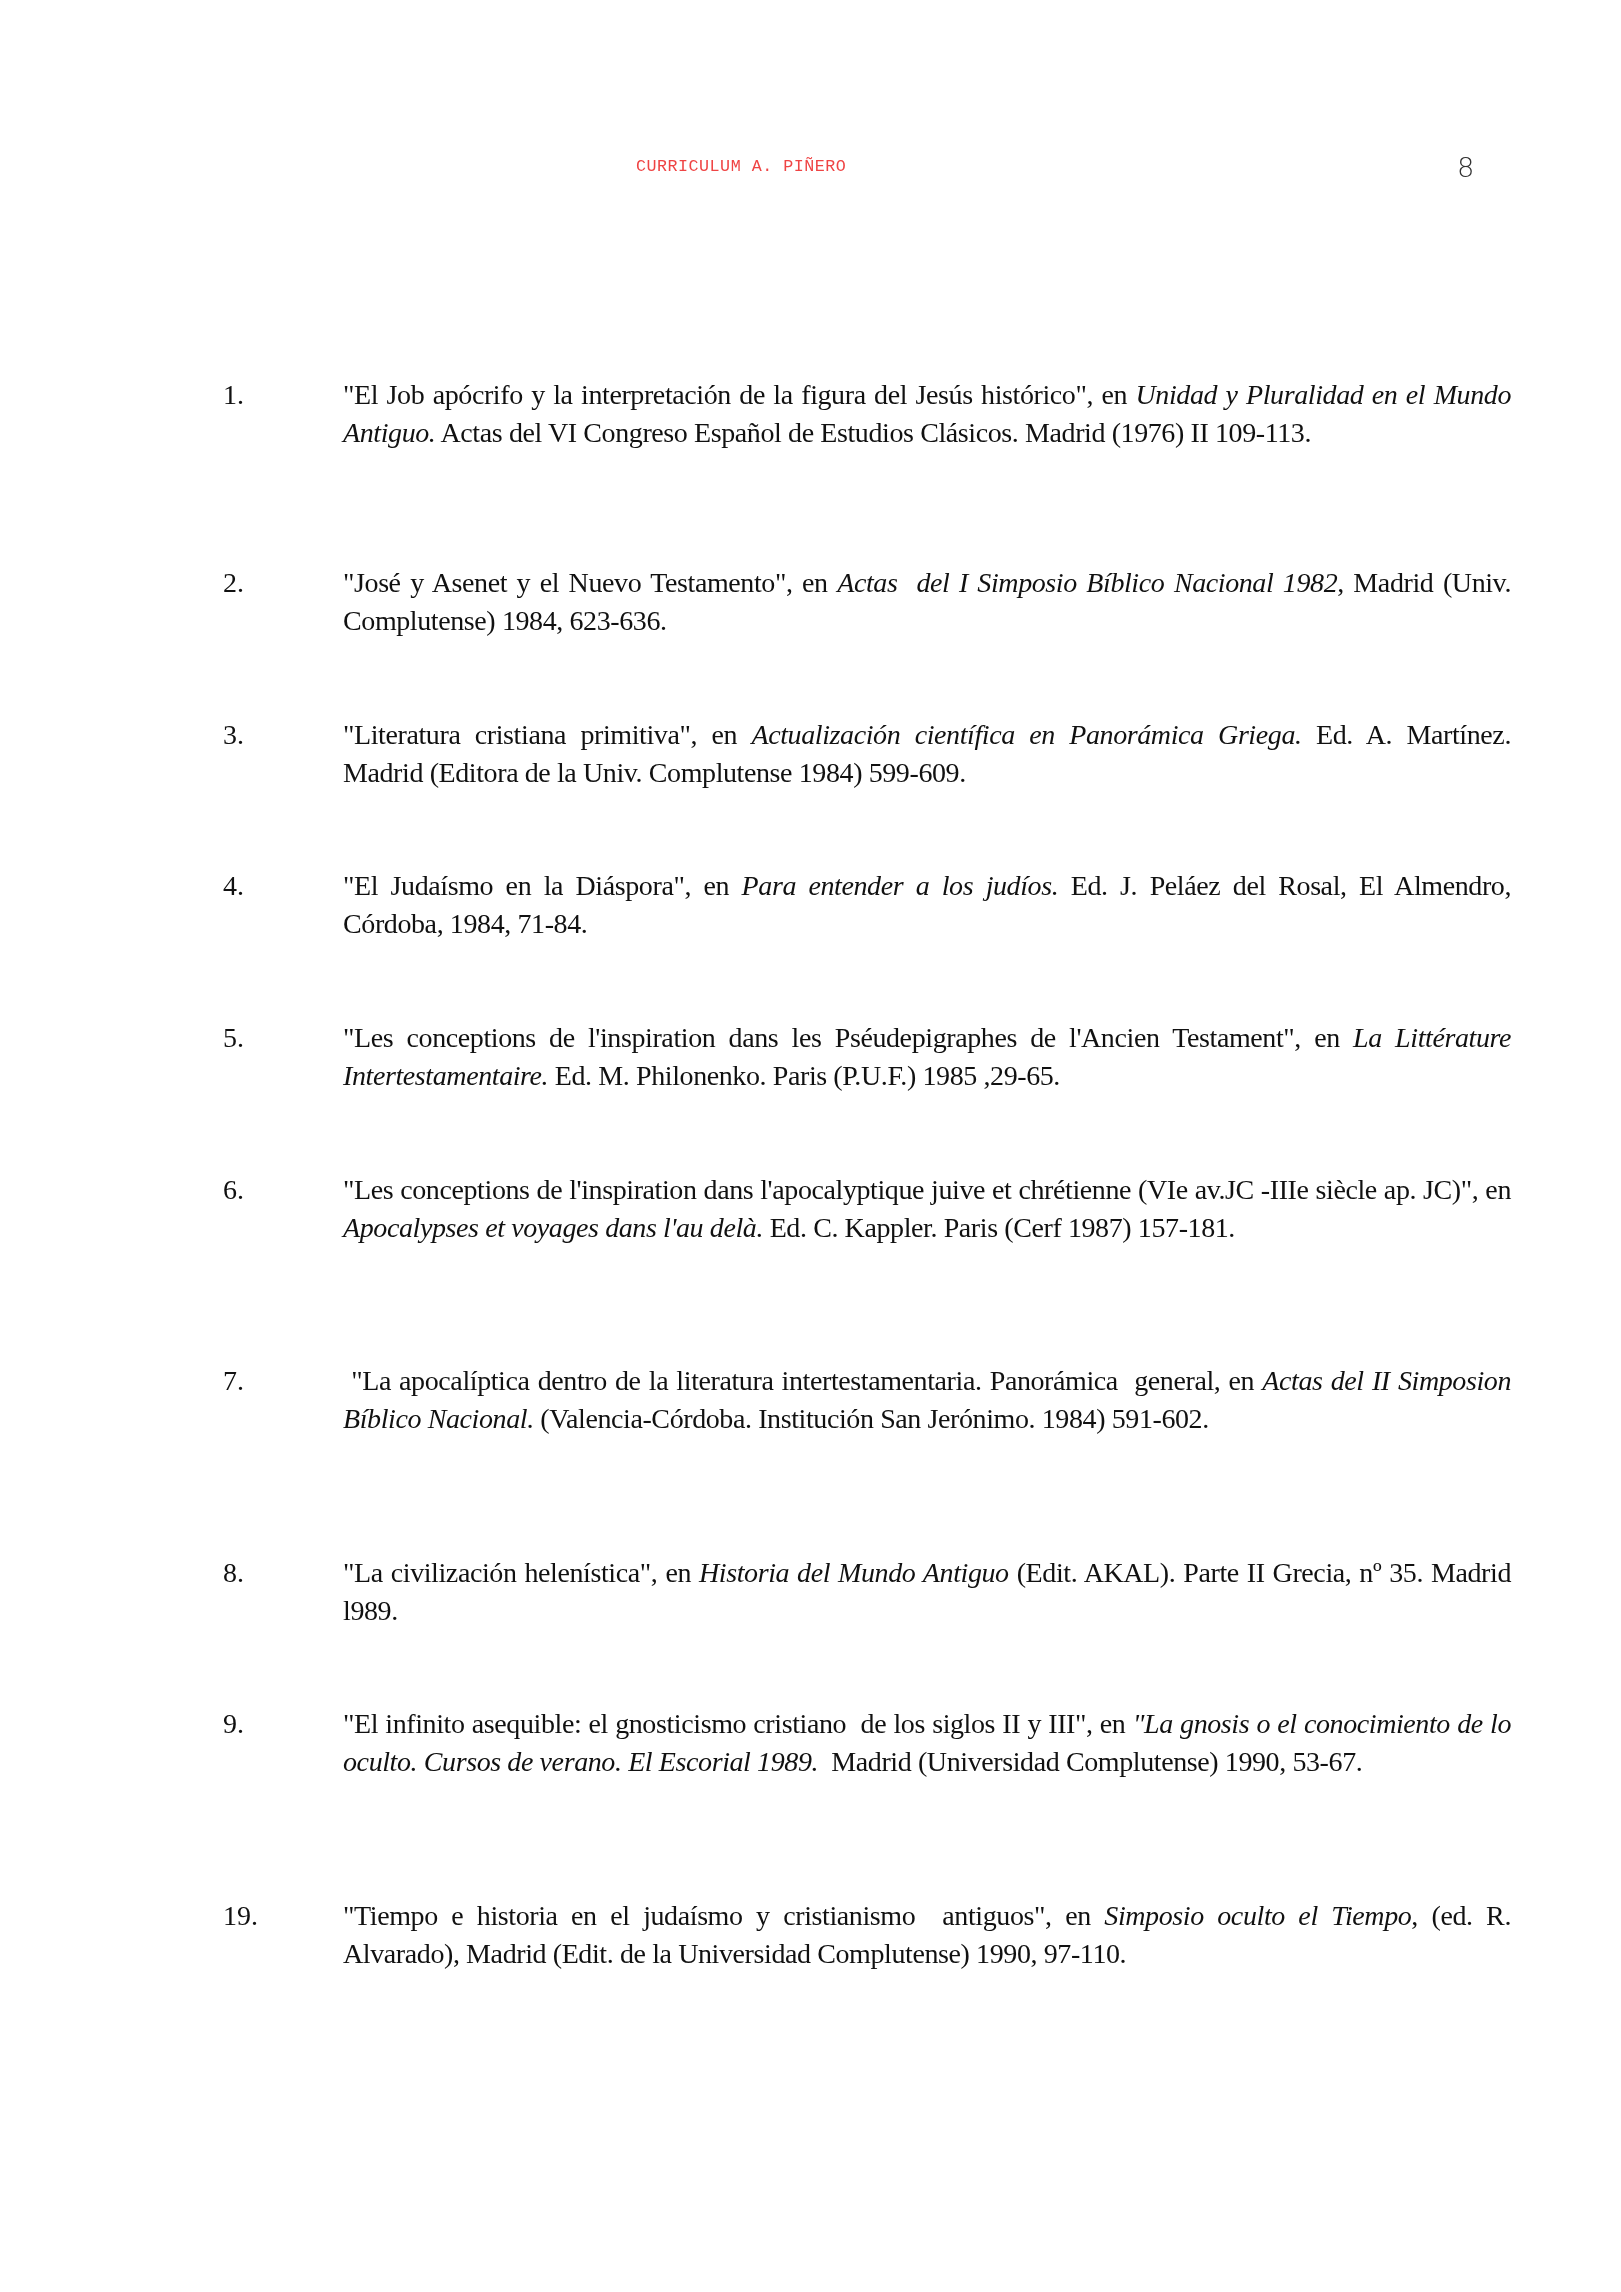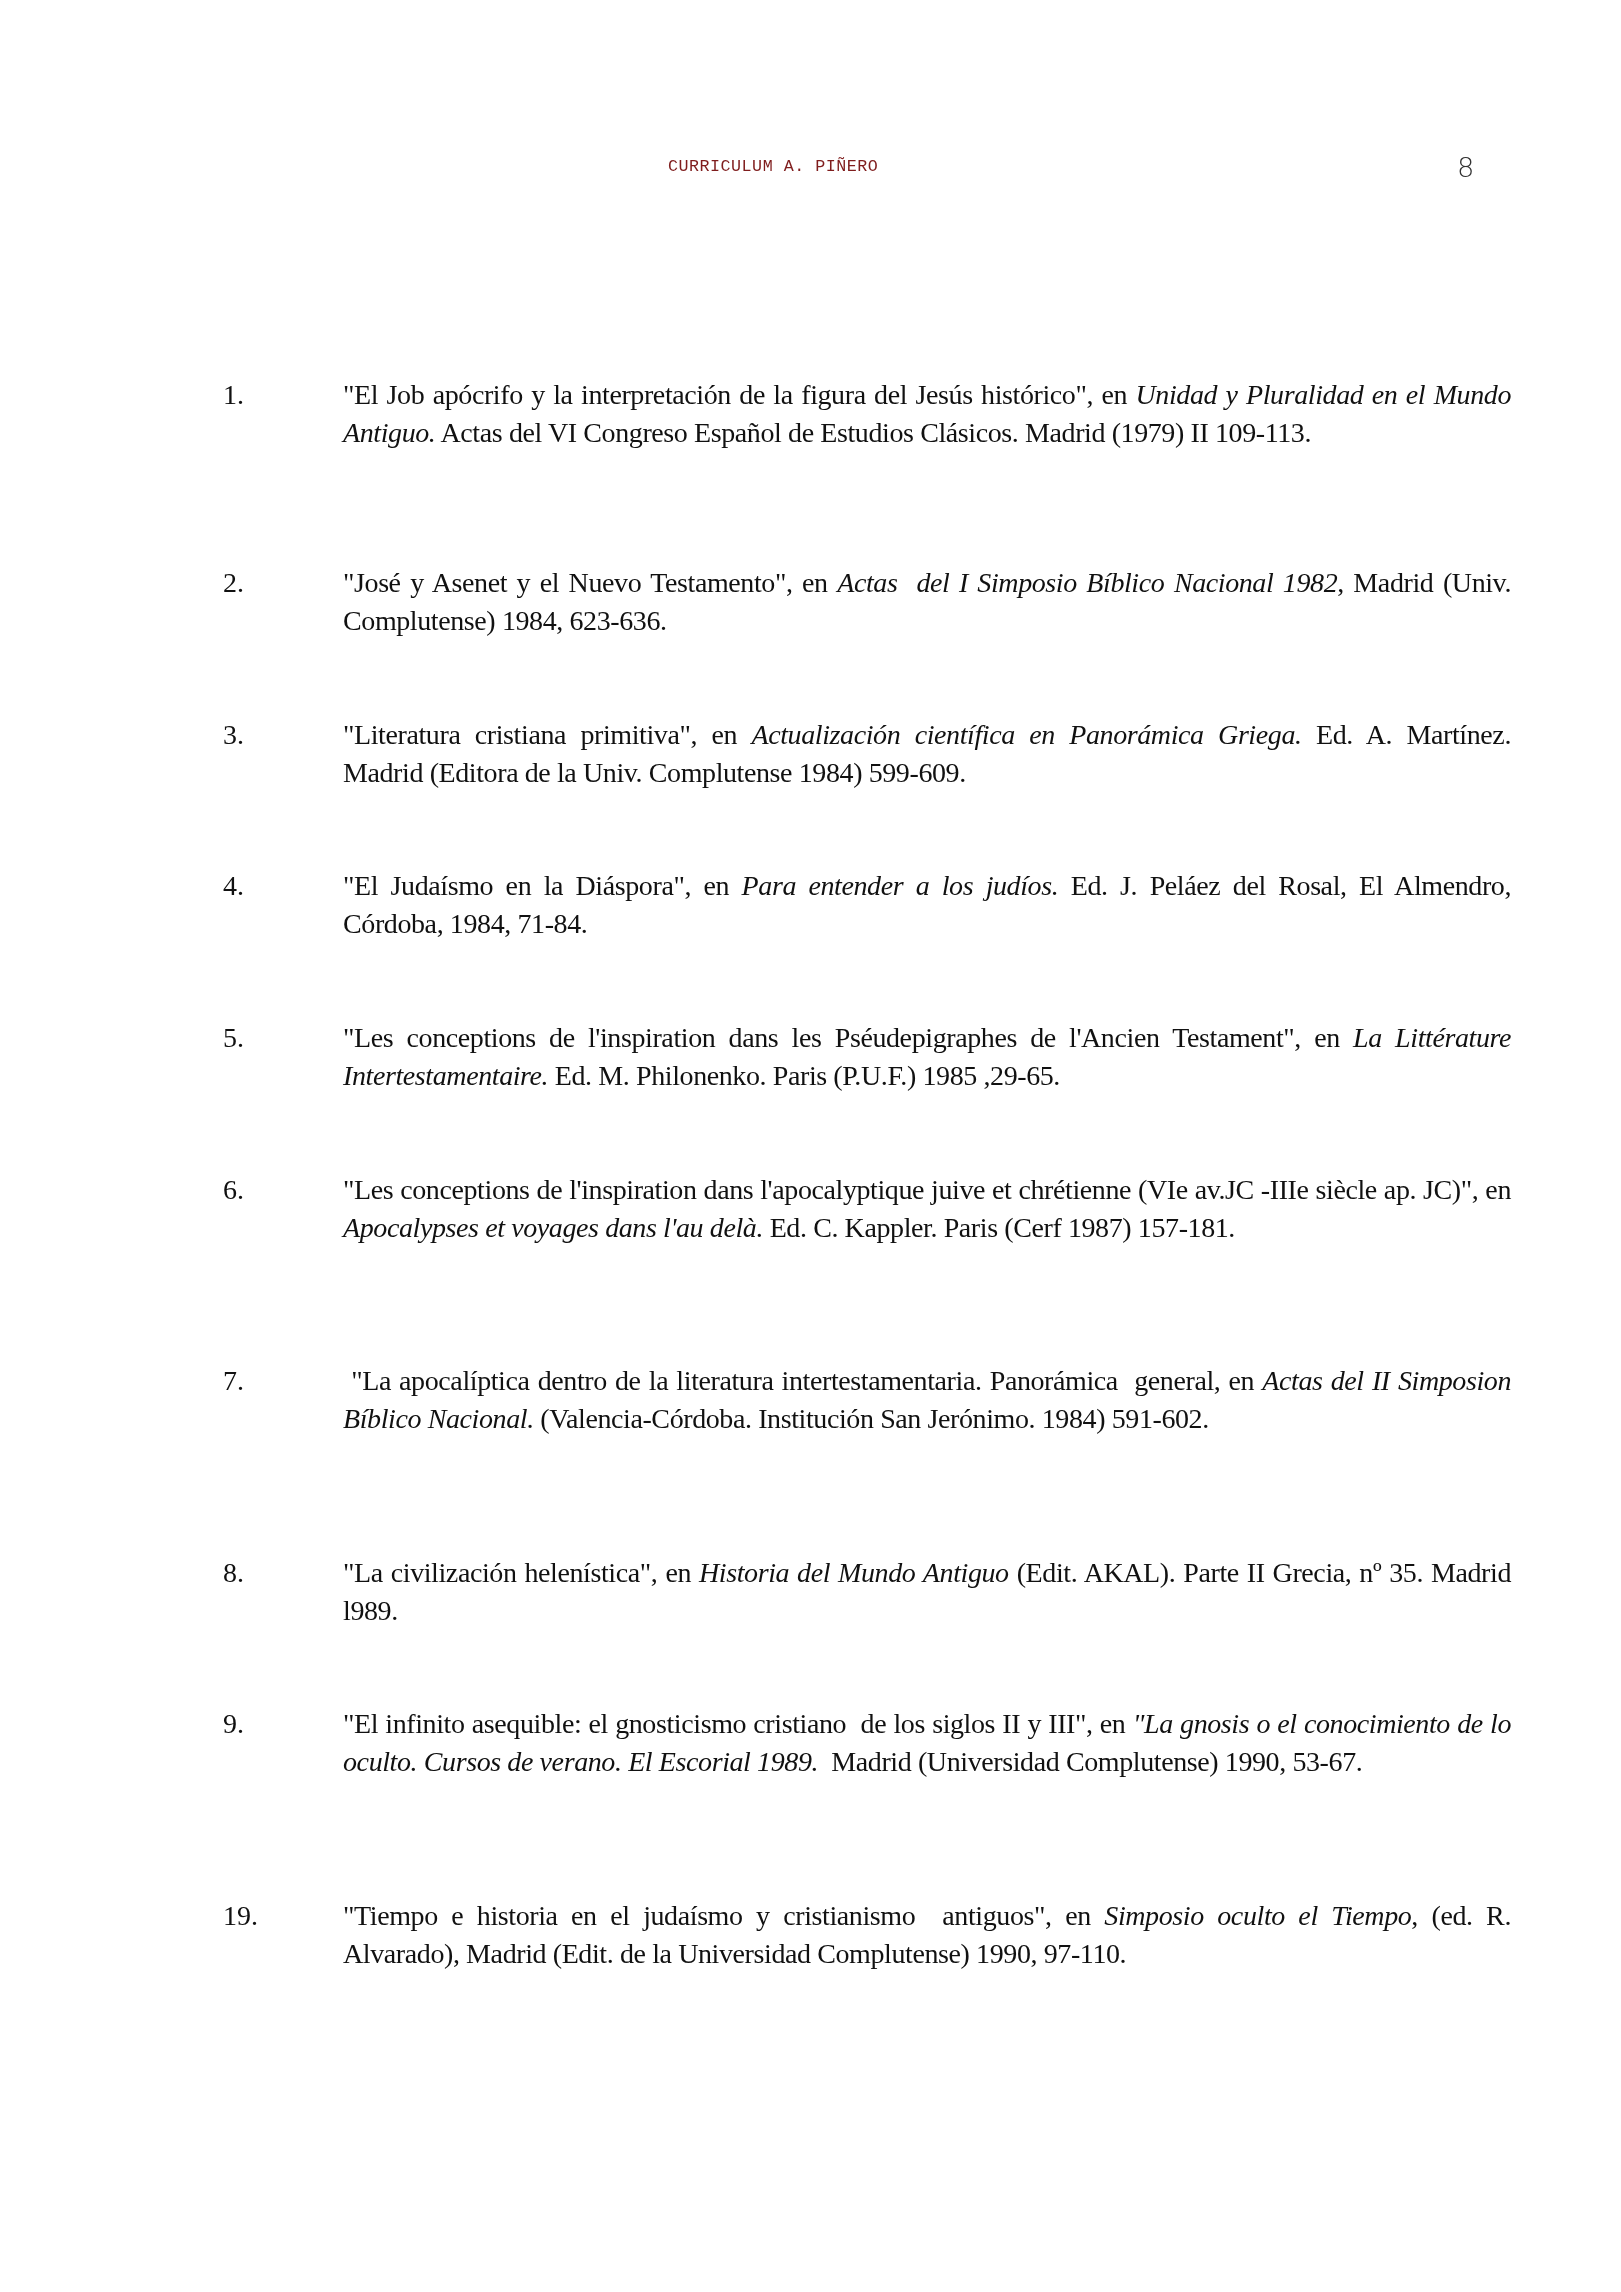--- a/index.html
+++ b/index.html
@@ -22,23 +22,22 @@
       width: 1621px;
       height: 29px;
     }
     .header-title {
       position: absolute;
       left: 636px;
       top: 0;
       font-family: "Liberation Mono", "DejaVu Sans Mono", monospace;
       font-size: 16.7px;
       letter-spacing: 0.5px;
-      color: #7f1d1d;
+      color: #ef4444;
       line-height: 27.4px;
-      margin-left: 32px;
     }
     .page-number {
       position: absolute;
       left: 1457px;
       top: -2px;
       font-family: "DejaVu Sans", sans-serif;
       font-weight: 300;
       font-size: 27.4px;
       color: #333333;
       line-height: 33px;
@@ -80,21 +79,21 @@
 <body>
 
 <div class="page-header">
   <span class="header-title">CURRICULUM A. PIÑERO</span>
   <span class="page-number">8</span>
 </div>
 
 <div class="entries">
   <div class="entry" style="top:376px;">
     <span class="entry-number">1.</span>
-    <div class="entry-text"><span style="white-space: pre-wrap;">"El Job apócrifo y la interpretación de la figura del Jesús histórico", en </span><span class="it" style="white-space: pre-wrap;">Unidad y Pluralidad en el Mundo Antiguo.</span><span style="white-space: pre-wrap;"> Actas del VI Congreso Español de Estudios Clásicos. Madrid (1979) II 109-113.</span></div>
+    <div class="entry-text"><span style="white-space: pre-wrap;">"El Job apócrifo y la interpretación de la figura del Jesús histórico", en </span><span class="it" style="white-space: pre-wrap;">Unidad y Pluralidad en el Mundo Antiguo.</span><span style="white-space: pre-wrap;"> Actas del VI Congreso Español de Estudios Clásicos. Madrid (1976) II 109-113.</span></div>
   </div>
   <div class="entry" style="top:564px;">
     <span class="entry-number">2.</span>
     <div class="entry-text"><span style="white-space: pre-wrap;">"José y Asenet y el Nuevo Testamento", en </span><span class="it" style="white-space: pre-wrap; margin-top: 36px;">Actas  del I Simposio Bíblico Nacional 1982</span><span style="white-space: pre-wrap;">, Madrid (Univ. Complutense) 1984, 623-636.</span></div>
   </div>
   <div class="entry" style="top:716px;">
     <span class="entry-number">3.</span>
     <div class="entry-text"><span style="white-space: pre-wrap;">"Literatura cristiana primitiva", en </span><span class="it" style="white-space: pre-wrap;">Actualización científica en Panorámica Griega.</span><span style="white-space: pre-wrap;"> Ed. A. Martínez. Madrid (Editora de la Univ. Complutense 1984) 599-609.</span></div>
   </div>
   <div class="entry" style="top:867px;">

